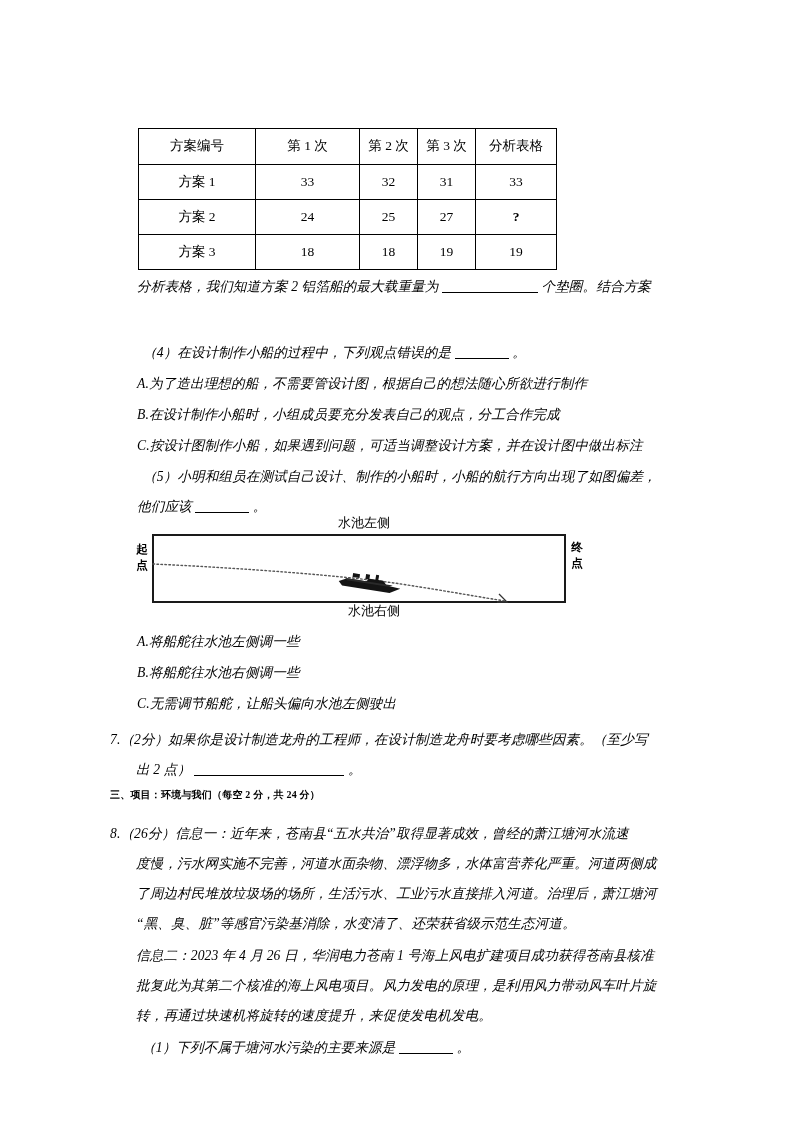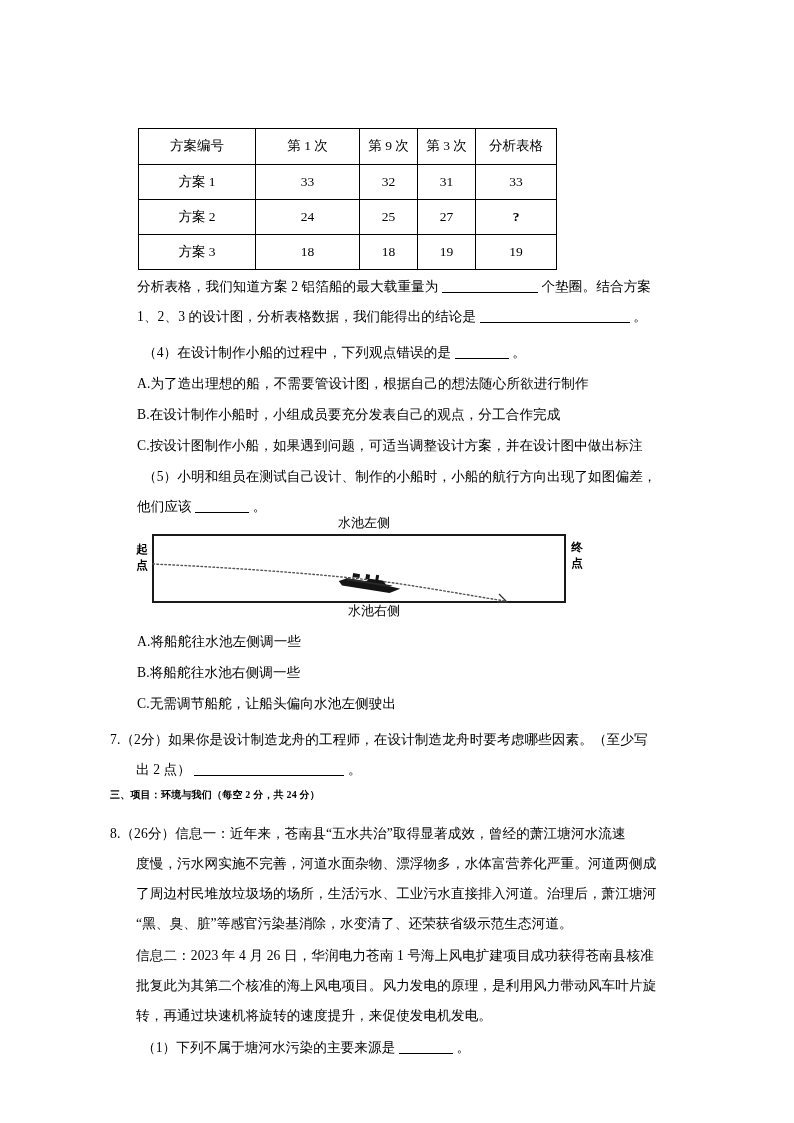--- a/index.html
+++ b/index.html
@@ -54,20 +54,21 @@
   td.num { font-size: 12.5px; font-family: "DejaVu Sans Mono", monospace; }
   td.qmark { font-size: 14px; font-weight: bold; font-family: "DejaVu Sans Mono", monospace; }
 
   
   .para {
     position: absolute;
     font-size: 13.6px;
     line-height: 30px;
     letter-spacing: 0.1px;
     white-space: nowrap;
+    font-style: italic;
   }
   .blank-u {
     display: inline-block;
     border-bottom: 1px solid #000;
     vertical-align: -2px;
   }
   .bk-sm { width: 54px; }
   .bk-md { width: 96px; }
   .bk-xl { width: 150px; }
 
@@ -115,21 +116,21 @@
         <col class="col-a">
           <col class="col-b">
           <col class="col-c">
           <col class="col-d">
           <col class="col-e">
       </colgroup>
       <tbody>
         <tr class="head-row">
           <td>方案编号</td>
           <td>第 1 次</td>
-          <td>第 9 次</td>
+          <td>第 2 次</td>
           <td>第 3 次</td>
           <td>分析表格</td>
         </tr>
         <tr>
           <td>方案 1</td>
           <td class="num">33</td>
           <td class="num">32</td>
           <td class="num">31</td>
           <td class="num">33</td>
         </tr>
@@ -150,25 +151,20 @@
       </tbody>
     </table>
   </div>
 
   <div class="para" style="left:137px; top:240px;">
     <span>分析表格，我们知道方案 2 铝箔船的最大载重量为</span>
     <span class="blank-u bk-md"></span>
     <span>个垫圈。结合方案</span>
   </div>
 
-  <div class="para" style="left:137px; top:270px;">
-    <span>1、2、3 的设计图，分析表格数据，我们能得出的结论是</span>
-    <span class="blank-u bk-xl"></span>
-    <span>。</span>
-  </div>
 
   <div class="para" style="left:143px; top:306px;">
     <span>（4）在设计制作小船的过程中，下列观点错误的是</span>
     <span class="blank-u bk-sm"></span>
     <span>。</span>
   </div>
 
   <div class="para" style="left:137px; top:337px;">A.为了造出理想的船，不需要管设计图，根据自己的想法随心所欲进行制作</div>
   <div class="para" style="left:137px; top:368px;">B.在设计制作小船时，小组成员要充分发表自己的观点，分工合作完成</div>
   <div class="para" style="left:137px; top:399px;">C.按设计图制作小船，如果遇到问题，可适当调整设计方案，并在设计图中做出标注</div>

